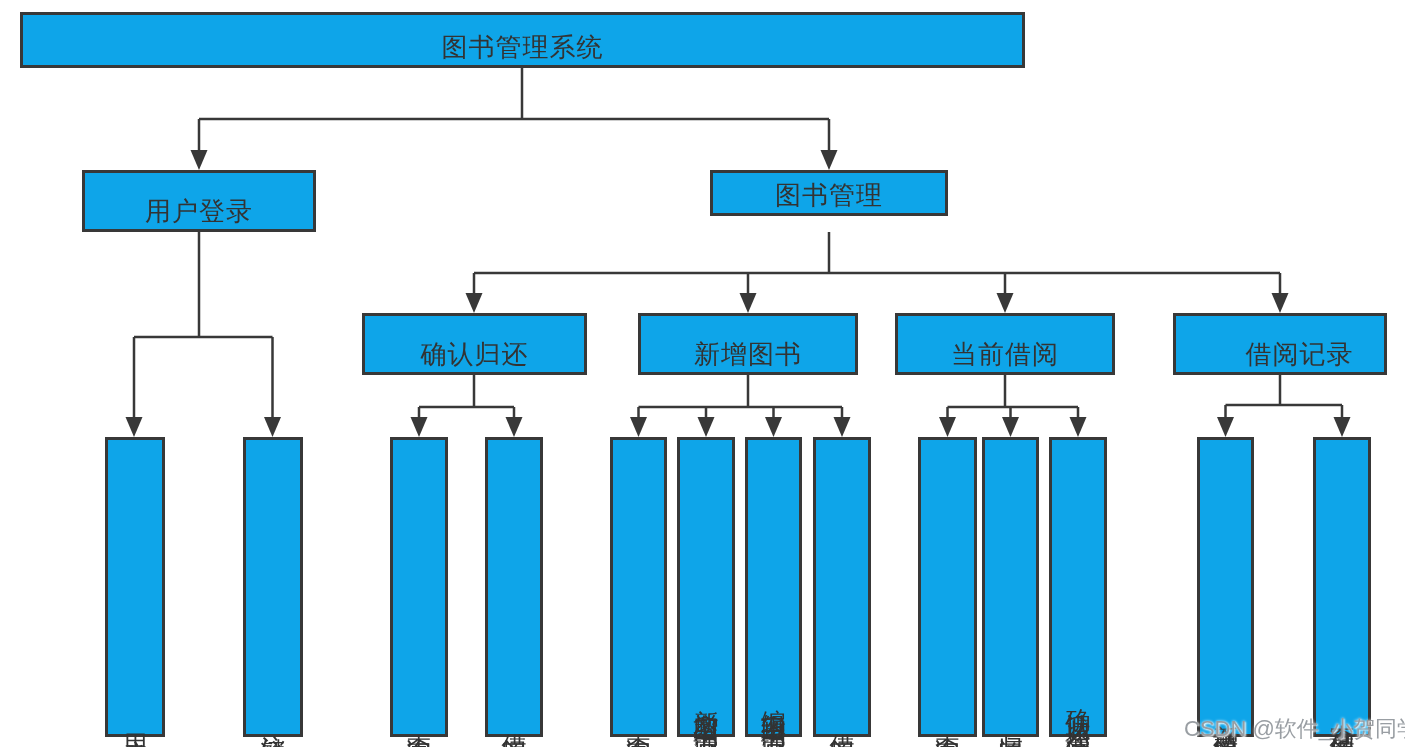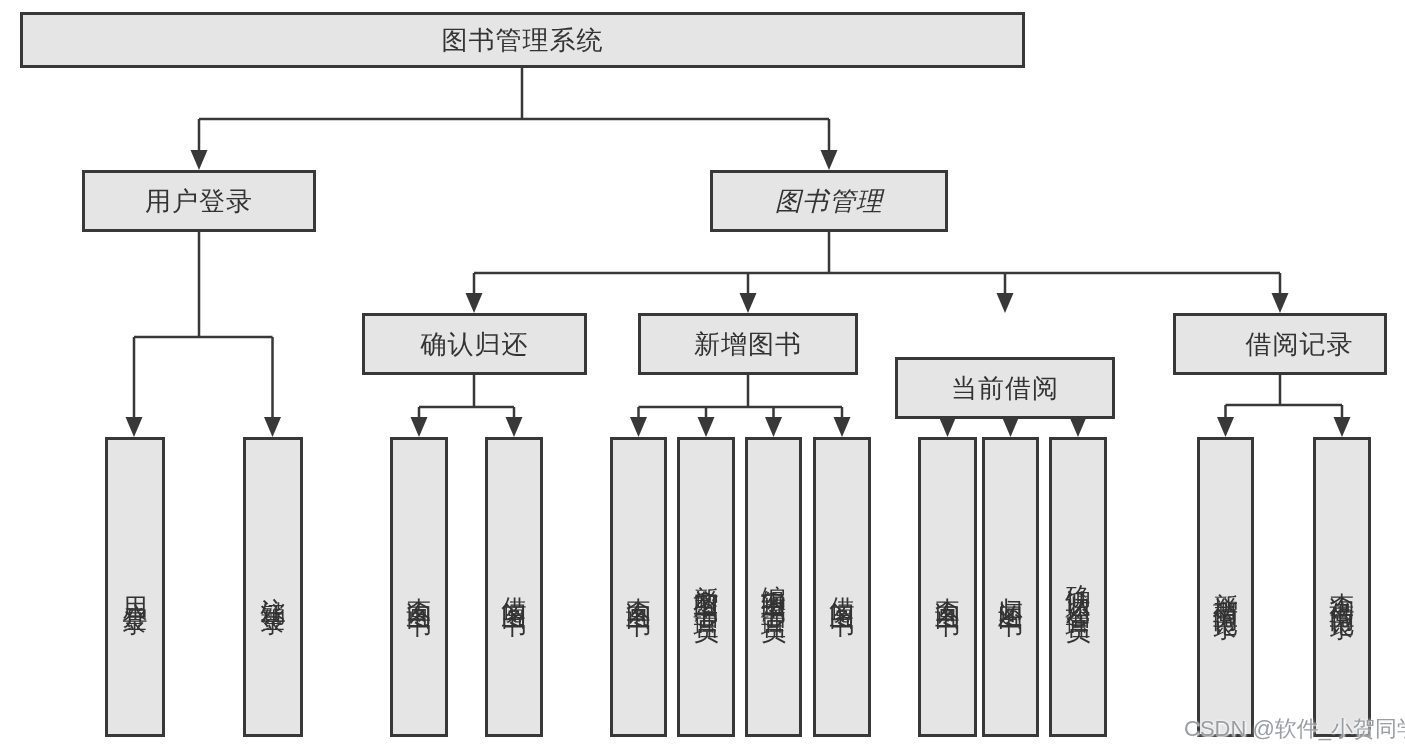--- a/index.html
+++ b/index.html
@@ -5,22 +5,22 @@
   html,body{margin:0;padding:0;background:#ffffff;}
   .stage{
     position:relative;width:1405px;height:747px;background:#ffffff;overflow:hidden;
     font-family:"Liberation Sans","DejaVu Sans",sans-serif;
   }
   .connectors{position:absolute;left:0;top:0;z-index:0;}
   .cline{fill:none;stroke:#383838;stroke-width:2.5px;}
   #arrowhead{fill:#383838;}
   .box{
     position:absolute;box-sizing:border-box;z-index:1;
-    border:3px solid #383838;background:#e5e5e5;color:#333333;
-    display:flex;align-items:center;justify-content:center;
+    border:3px solid #383838;background:#0ea5e9;color:#333333;
+    display:flex;align-items:flex-end;justify-content:center;
   }
   .hbox{font-size:26px;letter-spacing:1px;white-space:nowrap;}
   .vtext{
     writing-mode:vertical-rl;text-orientation:mixed;
     font-size:25px;letter-spacing:5px;line-height:1;color:#333333;
   }
   .watermark{
     position:absolute;z-index:3;white-space:nowrap;
     font-size:22px;color:rgba(148,153,158,0.95);
     text-shadow:0 0 3px #ffffff,1px 1px 2px #ffffff;
@@ -66,31 +66,31 @@
     </g>
   </svg>
 
   <div class="box hbox" style="left:20px;top:12px;width:1005px;height:56px;">
     <span>图书管理系统</span>
   </div>
 
   <div class="box hbox" style="left:82px;top:170px;width:234px;height:62px;">
     <span>用户登录</span>
   </div>
-  <div class="box hbox" style="left:710px;top:170px;width:238px;height:62px;font-style:italic;">
+  <div class="box hbox" style="left:710px;top:170px;width:238px;height:46px;">
     <span>图书管理</span>
   </div>
 
   <div class="box hbox" style="left:362px;top:313px;width:225px;height:62px;">
     <span>确认归还</span>
   </div>
   <div class="box hbox" style="left:638px;top:313px;width:220px;height:62px;">
     <span>新增图书</span>
   </div>
-  <div class="box hbox" style="left:895px;top:313px;width:220px;height:62px;margin-top:44px;">
+  <div class="box hbox" style="left:895px;top:313px;width:220px;height:62px;">
     <span>当前借阅</span>
   </div>
   <div class="box hbox" style="left:1173px;top:313px;width:214px;height:62px;padding-left:39px;">
     <span>借阅记录</span>
   </div>
 
   <div class="box" style="left:105px;top:437px;width:60px;height:300px;">
     <span class="vtext">用户登录</span>
   </div>
   <div class="box" style="left:243px;top:437px;width:60px;height:300px;">

